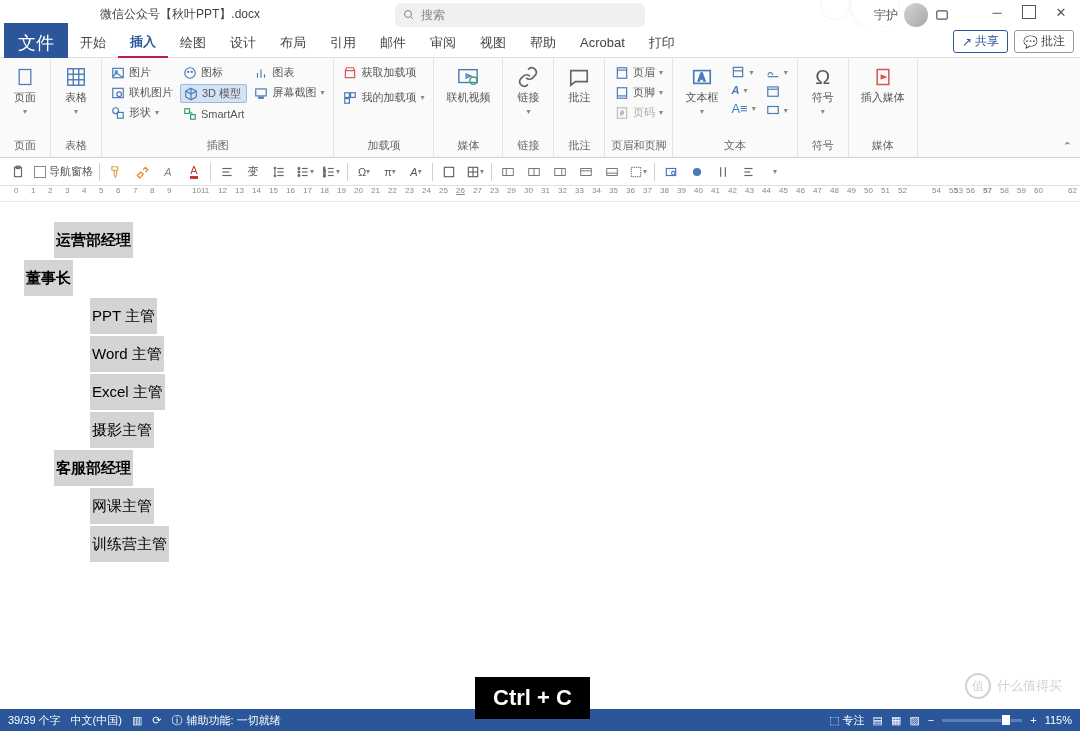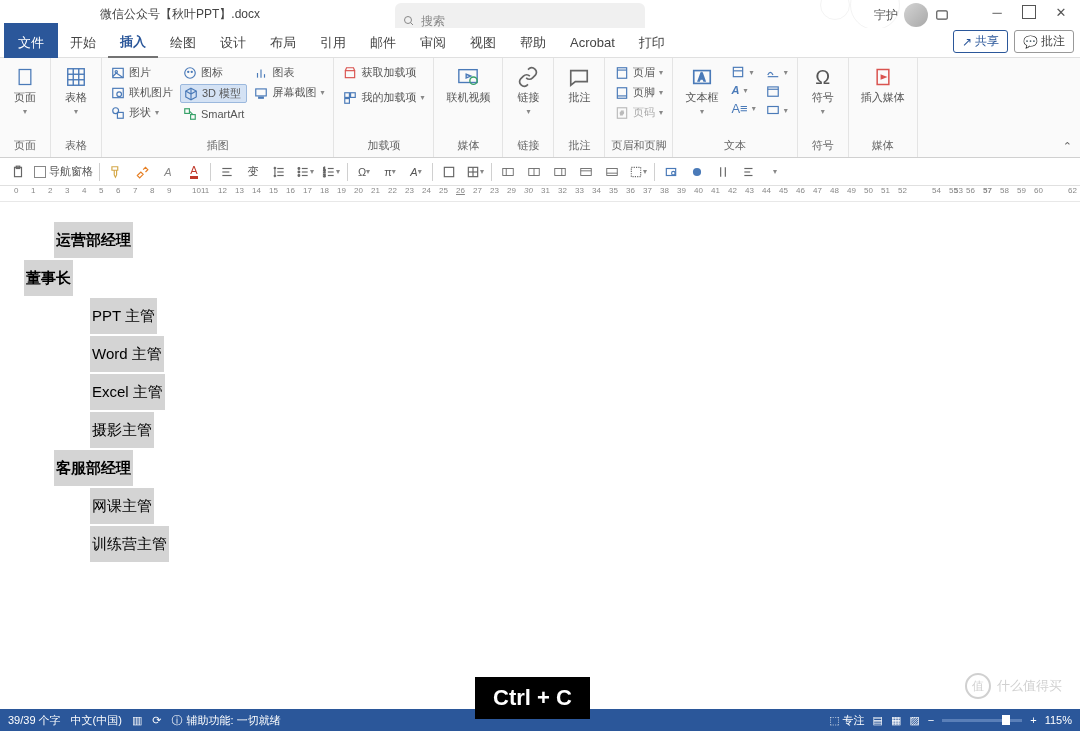--- a/index.html
+++ b/index.html
@@ -1,30 +1,30 @@
 <!DOCTYPE html>
 <html><head>
 <meta charset="utf-8">
 <style>
 *{margin:0;padding:0;box-sizing:border-box;font-family:"Microsoft YaHei","Segoe UI",sans-serif}
 body{width:1080px;height:731px;background:#fff;overflow:hidden;position:relative}
 .title-bar{height:28px;background:#fff;display:flex;align-items:center;font-size:12px;color:#444;position:relative}
 .title-text{margin-left:100px}
-.search-box{position:absolute;left:395px;top:3px;width:250px;height:24px;background:#f0f0f0;border-radius:6px;display:flex;align-items:center;padding:18px 8px;color:#888}
+.search-box{position:absolute;left:395px;top:3px;width:250px;height:24px;background:#f0f0f0;border-radius:6px;display:flex;align-items:center;padding:12px 8px;color:#888}
 .search-box svg{margin-right:6px}
 .win-controls{position:absolute;right:4px;top:0;display:flex;gap:2px}
 .win-btn{width:30px;height:24px;display:flex;align-items:center;justify-content:center;color:#555;font-size:13px}
 .user-area{position:absolute;right:130px;top:3px;display:flex;align-items:center;gap:6px;color:#555;font-size:12px}
 .avatar{width:24px;height:24px;border-radius:50%;background:linear-gradient(135deg,#d4d4d4,#a8a8a8)}
 .swirl{position:absolute;width:50px;height:50px;border:1px solid #e0e0e0;border-radius:50%;opacity:.4}
 
 .tabs{height:30px;background:#fff;display:flex;align-items:center;border-bottom:1px solid #e0e0e0;padding-left:4px;position:relative}
-.file-tab{background:#2b579a;color:#fff;padding:6px 14px;font-size:13px;height:40px;display:flex;align-items:center}
+.file-tab{background:#2b579a;color:#fff;padding:6px 14px;font-size:18px;height:40px;display:flex;align-items:center}
 .tab{padding:0 12px;font-size:13px;color:#444;height:30px;display:flex;align-items:center;cursor:pointer}
-.tab.active{color:#2b579a;font-weight:600;border-bottom:2px solid #737373}
+.tab.active{color:#2b579a;font-weight:600;border-bottom:2px solid #be185d}
 .tab-right{position:absolute;right:6px;top:2px;display:flex;gap:6px}
 .btn-outline{border:1px solid #999;padding:2px 8px;font-size:12px;border-radius:3px;display:flex;align-items:center;gap:3px;color:#444}
 .btn-outline.blue{color:#2b579a;border-color:#2b579a}
 
 .ribbon{height:100px;background:#fafafa;display:flex;border-bottom:1px solid #d0d0d0;font-size:11px;color:#555;position:relative}
 .group{display:flex;flex-direction:column;align-items:center;padding:2px 6px;border-right:1px solid #e4e4e4;height:100%}
 .group-body{flex:1;display:flex;align-items:flex-start;gap:4px;padding-top:4px}
 .group-label{font-size:11px;color:#666;padding-bottom:2px}
 .big-btn{display:flex;flex-direction:column;align-items:center;gap:2px;padding:2px 6px;min-width:38px}
 .big-btn .ico{width:22px;height:22px;display:flex;align-items:center;justify-content:center}

